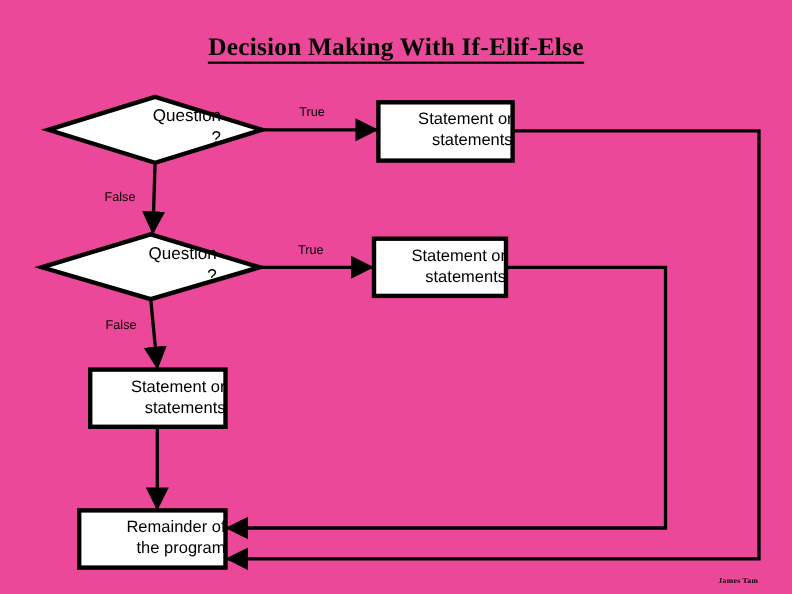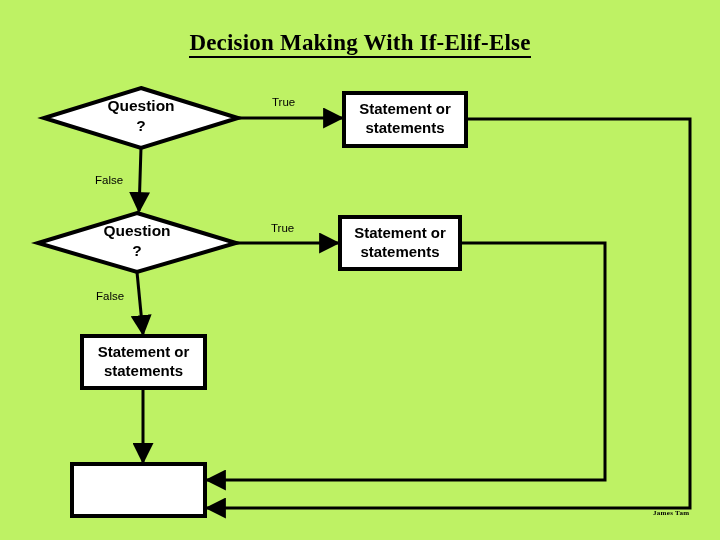--- a/index.html
+++ b/index.html
@@ -4,21 +4,21 @@
 <style>
   html, body {
     margin: 0;
     padding: 0;
     background: #ffffff;
   }
   #canvas {
     position: relative;
     width: 720px;
     height: 540px;
-    background: #bef264;
+    background: #ec4899;
     overflow: hidden;
     font-family: "Liberation Sans", sans-serif;
   }
   #flow-svg {
     position: absolute;
     left: 0;
     top: 0;
     width: 720px;
     height: 540px;
   }
@@ -33,25 +33,24 @@
     font-size: 23px;
     color: #000000;
     letter-spacing: 0.2px;
   }
   .title span.underline-text {
     border-bottom: 2px solid #000000;
     padding-bottom: 1px;
   }
   .node-label {
     position: absolute;
-    text-align: center;
+    text-align: right;
     color: #000000;
     line-height: 1.28;
     pointer-events: none;
-    font-weight: bold;
   }
   .diamond-label {
     font-size: 15.5px;
   }
   .box-label {
     font-size: 15px;
   }
   .edge-label {
     position: absolute;
     font-size: 11.5px;
@@ -128,24 +127,28 @@
   <div class="node-label box-label" style="left:340px; top:223px; width:120px;">
     <div>Statement or</div>
     <div>statements</div>
   </div>
 
   <div class="node-label box-label" style="left:82px; top:342px; width:123px;">
     <div>Statement or</div>
     <div>statements</div>
   </div>
 
+  <div class="node-label box-label" style="left:72px; top:470px; width:133px;">
+    <div>Remainder of</div>
+    <div>the program</div>
+  </div>
 
   <div class="edge-label" style="left:272px; top:96px;">True</div>
 
   <div class="edge-label" style="left:95px; top:174px;">False</div>
 
   <div class="edge-label" style="left:271px; top:222px;">True</div>
 
   <div class="edge-label" style="left:96px; top:290px;">False</div>
 
-  <div class="credit" style="left:653px; top:509px;">James Tam</div>
+  <div class="credit" style="left:653px; top:524px;">James Tam</div>
 
 </div>
 
 </body></html>

